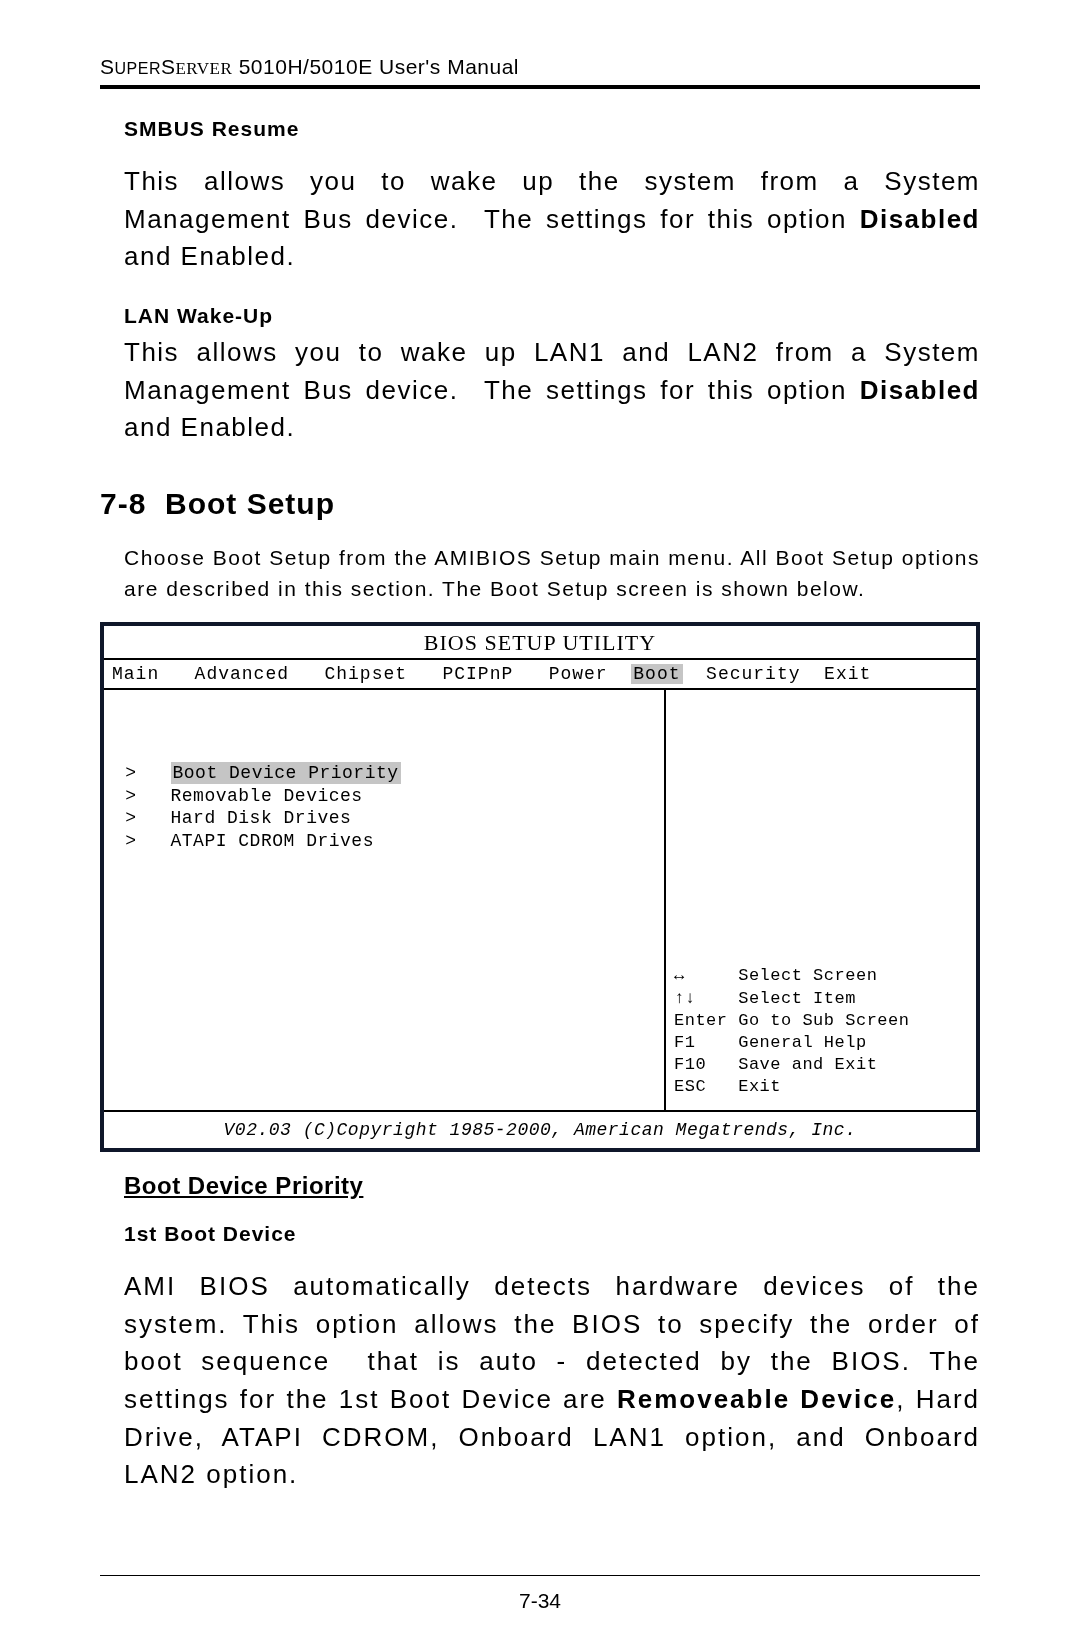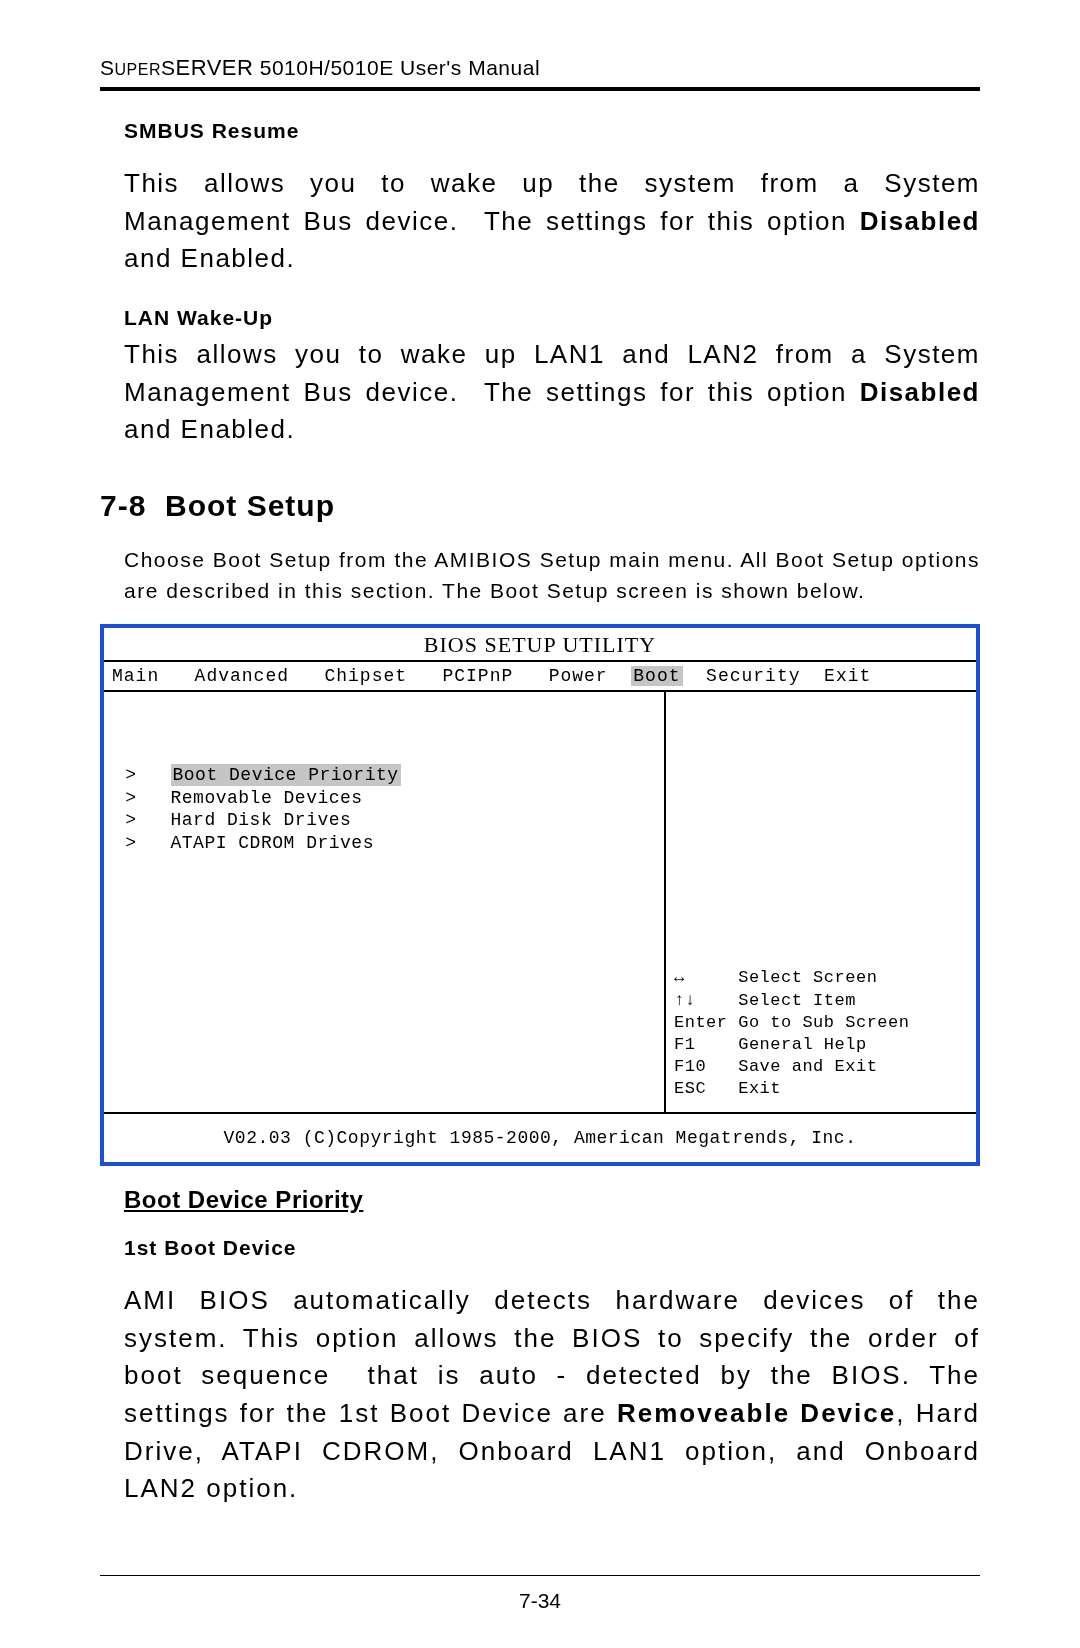--- a/index.html
+++ b/index.html
@@ -44,21 +44,21 @@
     margin-left: 24px;
     margin-bottom: 18px;
   }
   .section-title {
     font-weight: bold;
     font-size: 30px;
     letter-spacing: 1px;
     margin: 40px 0 22px 0;
   }
   .bios-box {
-    border: 4px solid #1d4ed8;
+    border: 4px solid #0f172a;
     margin: 1px 0 20px 0;
     font-family: "Courier New", monospace;
     font-size: 18px;
   }
   .bios-title {
     text-align: center;
     font-family: "Times New Roman", serif;
     font-size: 22px;
     padding: 4px 0 2px 0;
     letter-spacing: 1px;
@@ -102,22 +102,23 @@
     bottom: 12px;
     left: 8px;
     line-height: 1.3;
     letter-spacing: 0.5px;
     white-space: pre;
     font-size: 17px;
   }
   .bios-footer {
     border-top: 2px solid #000;
     text-align: center;
-    padding: 14px 0;
+    padding: 8px 0;
     letter-spacing: 0.5px;
+    font-style: italic;
   }
   .sub-section {
     font-weight: bold;
     font-size: 24px;
     text-decoration: underline;
     margin: 20px 0 22px 24px;
     letter-spacing: 0.5px;
   }
   .footer-rule {
     border-top: 1.5px solid #000;
@@ -132,21 +133,21 @@
     width: 100%;
     left: 0;
     text-align: center;
     font-size: 21px;
   }
 </style>
 </head>
 <body>
 
 <div class="header-line">
-  <span>S</span><span style="font-size:16px;margin-top:38px;">UPER</span><span>S</span><span style="font-size:22px;">ERVER</span> 5010H/5010E User's Manual
+  <span>S</span><span style="font-size:16px;margin-top:38px;">UPER</span><span>S</span><span style="font-size:17px;font-family:Liberation Serif, serif;">ERVER</span> 5010H/5010E User's Manual
 </div>
 <div class="header-rule"></div>
 
 <div class="subhead">SMBUS Resume</div>
 <div class="para">
   This allows you to wake up the system from a System Management Bus device. &nbsp;The settings for this option <b>Disabled</b> and Enabled.
 </div>
 
 <div class="subhead" style="margin-bottom:6px;">LAN Wake-Up</div>
 <div class="para">

